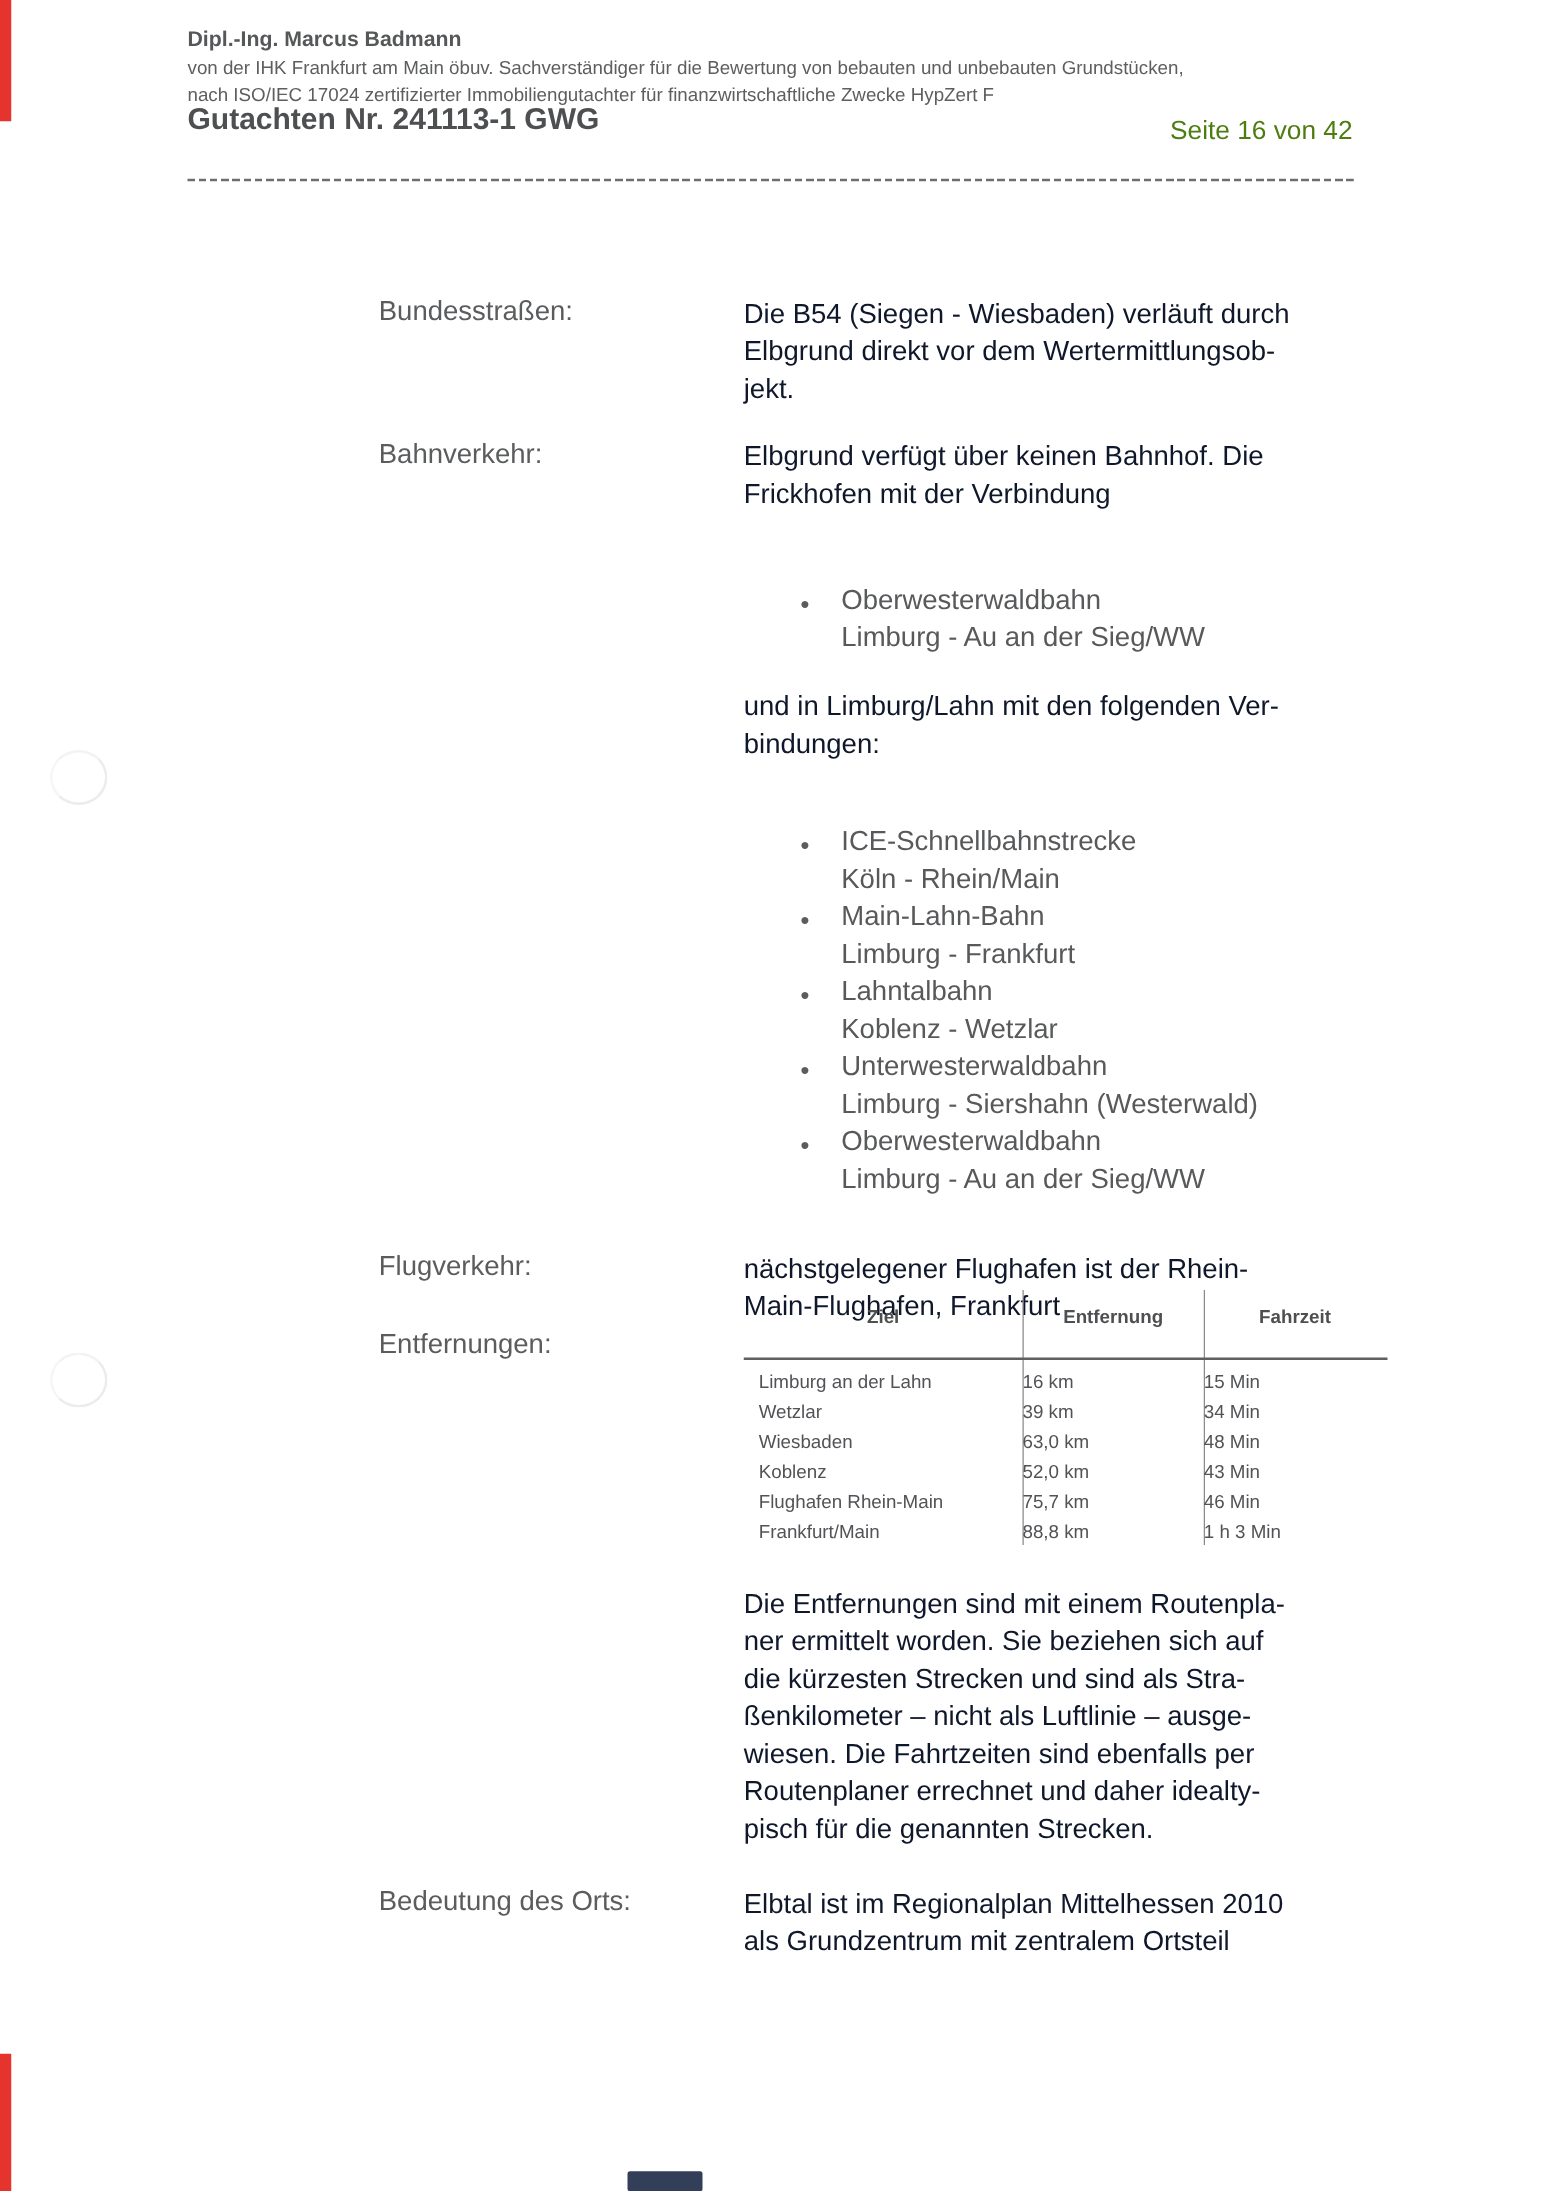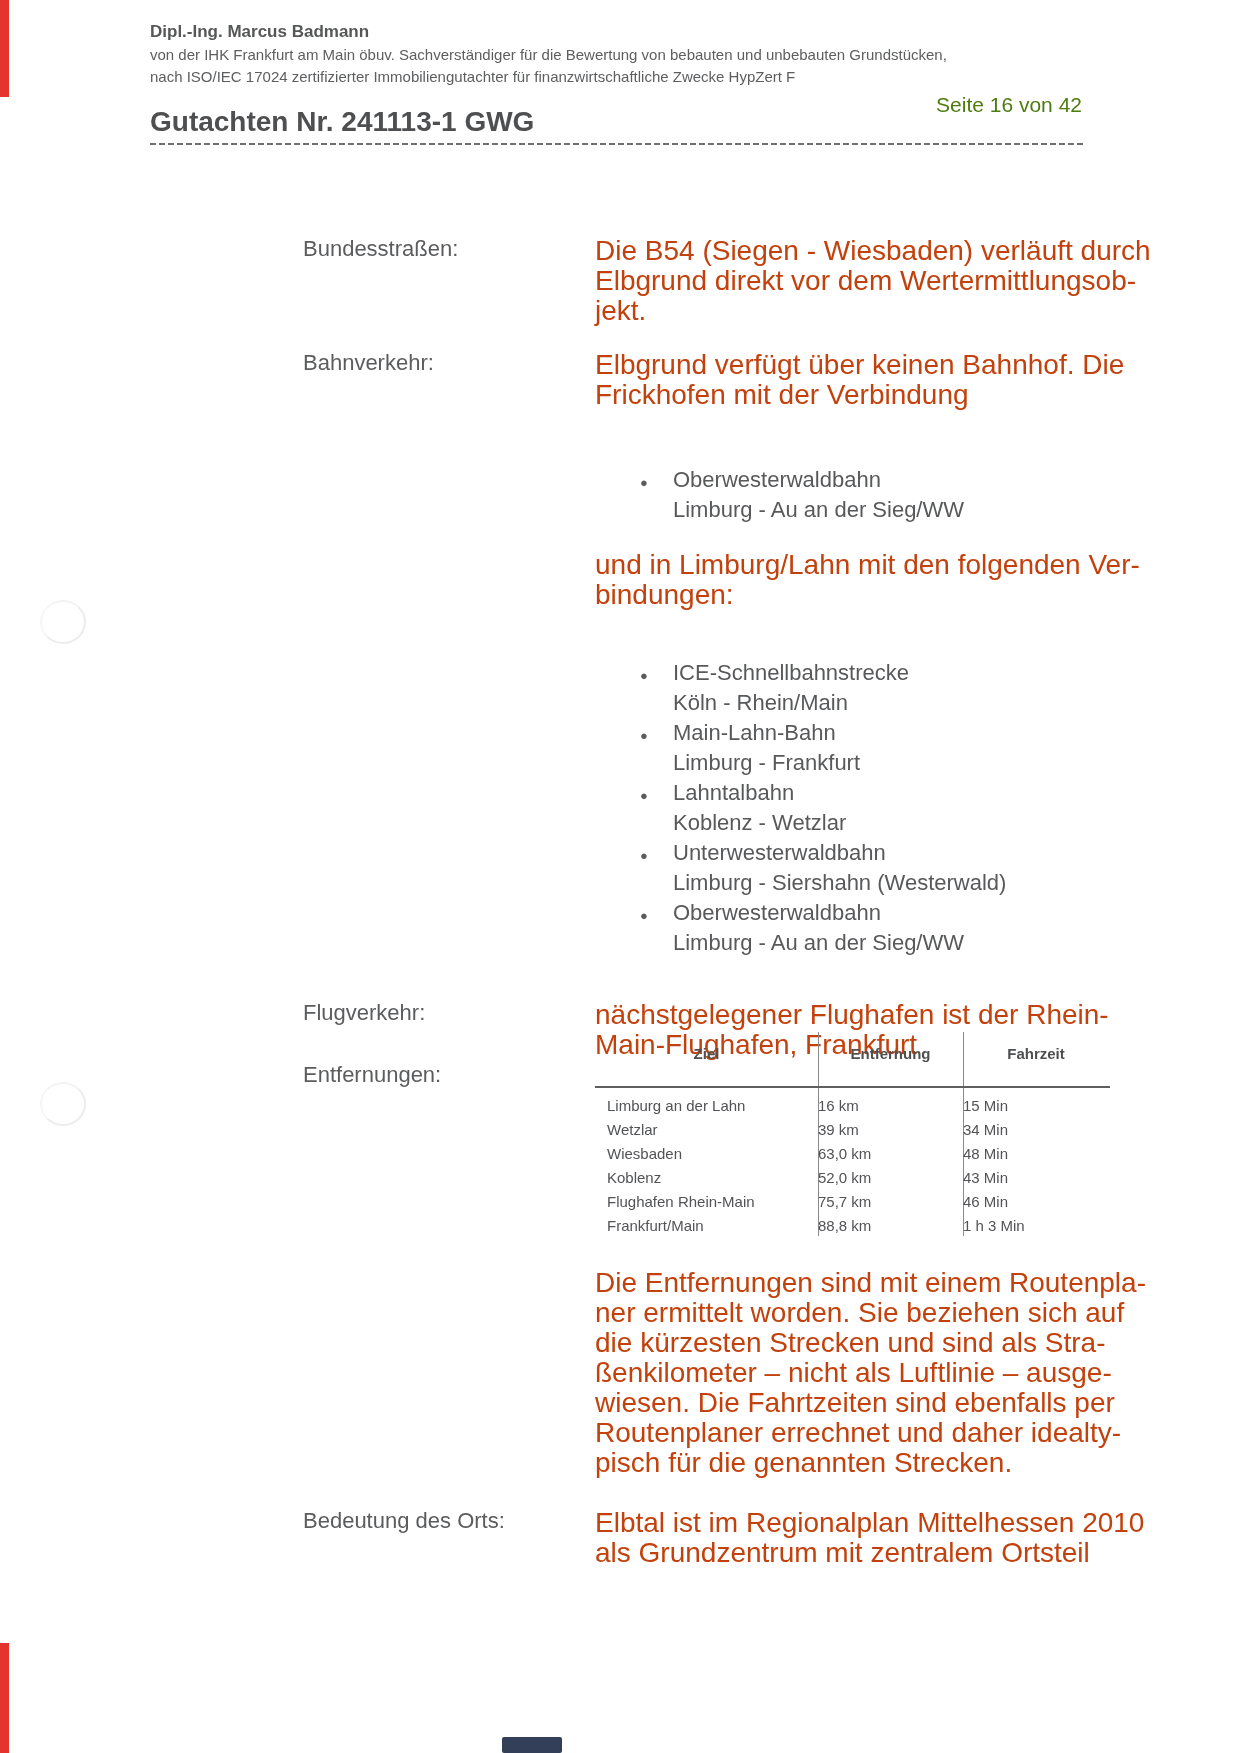--- a/index.html
+++ b/index.html
@@ -21,31 +21,31 @@
   .punch-hole { position: absolute; left: 40px; width: 42px; height: 40px;
                 border: 2px solid #ececec; border-radius: 50%;
                 border-left-color: #f6f6f6; border-top-color: #f3f3f3; }
   .punch-hole.h1 { top: 600px; }
   .punch-hole.h2 { top: 1082px; }
 
   
   .letterhead { position: absolute; left: 150px; top: 20px; }
   .lh-name { font-size: 17px; font-weight: bold; color: #565758; line-height: 24px; }
   .lh-sub  { font-size: 15px; color: #5d5e60; line-height: 22px; white-space: nowrap; }
-  .doc-title { position: absolute; left: 150px; top: 106px; font-size: 28px;
+  .doc-title { position: absolute; left: 150px; top: 82px; font-size: 24px;
                font-weight: bold; color: #4e4f51; white-space: nowrap; }
   .page-indicator { position: absolute; right: 158px; top: 93px; font-size: 21px;
                     color: #4d7c0f; white-space: nowrap; }
   .dashed-separator { position: absolute; left: 150px; top: 143px; width: 933px; height: 2px;
     background: repeating-linear-gradient(90deg, #6e6e6e 0 6px, transparent 6px 9px); }
 
   
   .label { position: absolute; left: 303px; font-size: 22px; color: #5b5c5e; white-space: nowrap; }
   .block { position: absolute; left: 595px; }
-  .tline { height: 30px; line-height: 30px; font-size: 28px; white-space: nowrap; color: #c2410c; }
+  .tline { height: 30px; line-height: 30px; font-size: 22px; white-space: nowrap; color: #0f172a; }
 
   .bullets { position: absolute; left: 640px; }
   .b-line { height: 30px; line-height: 30px; font-size: 22px; white-space: nowrap; color: #58595b; }
   .dot { display: inline-block; width: 33px; }
   .dot::before { content: "●"; font-size: 13px; color: #5b5c5e; }
   .b-route { padding-left: 33px; }
 
   
   .dist-table { position: absolute; left: 595px; top: 1032px; width: 515px; height: 208px;
                 font-size: 15px; color: #525356; }

